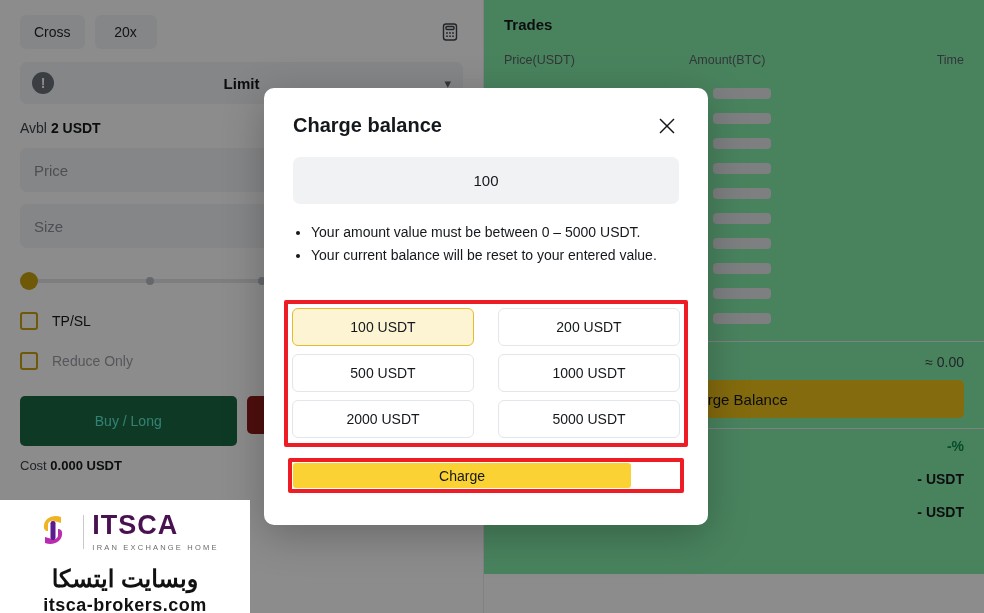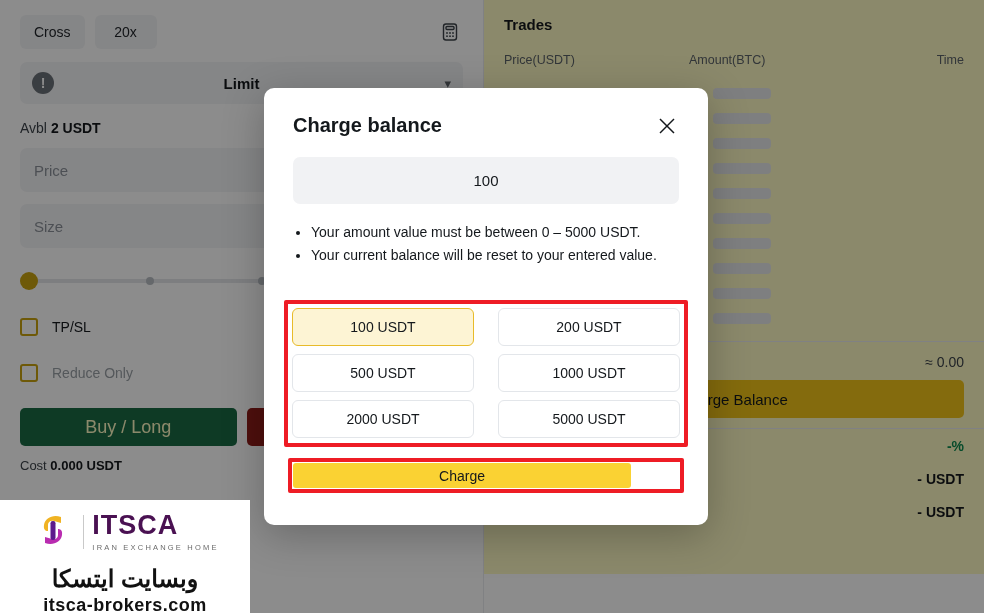--- a/index.html
+++ b/index.html
@@ -83,45 +83,45 @@
   }
   .slider-knob {
     position:absolute; left: 0; top: 0; width: 18px; height:18px;
     border-radius: 50%; background: #c8a20f; cursor: grab;
   }
   .slider-dot {
     position:absolute; top: 5px; width: 8px; height: 8px; border-radius:50%;
     background: #b9bec4;
   }
 
-  .check-row { display:flex; align-items:center; gap: 14px; margin-top: 28px; }
+  .check-row { display:flex; align-items:center; gap: 14px; margin-top: 22px; }
   .checkbox {
     width: 18px; height: 18px; border: 2px solid #c8a20f; border-radius: 3px;
     background: #fff; cursor:pointer; flex: none;
   }
   .check-label { font-size: 14px; color:#14181c; }
   .check-label.muted { color: #9aa0a6; }
 
   .action-row { display:flex; gap: 10px; margin-top: 26px; }
   .btn-long {
-    flex: 1; height: 38px; background:#1a6b44; color:#fef9c3;
-    border:none; border-radius: 5px; font-size: 18px; cursor:pointer;
+    flex: 1; height: 50px; background:#1a6b44; color:#5eead4;
+    border:none; border-radius: 5px; font-size: 14px; cursor:pointer;
     display:flex; align-items:center; justify-content:center;
   }
   .btn-short {
     flex: 1; height: 38px; background:#8e1c18; color:#fff;
     border:none; border-radius: 5px; font-size: 15px; cursor:pointer;
     display:flex; align-items:center; justify-content:center;
   }
   .cost-row { margin-top: 12px; font-size: 13px; color:#3c434a; }
   .cost-row b { color:#14181c; }
 
   
   .right-panel {
-    width: 500px; height: 574px; background:#fef9c3;
+    width: 500px; height: 574px; background:#86efac;
     padding: 16px 20px 0 20px; position:relative;
   }
   .rp-title { font-size: 15px; font-weight:700; color:#14181c; }
   .rp-head {
     display:flex; margin-top: 20px; font-size: 12.5px; color:#5c6369;
   }
   .rp-head span:nth-child(1){ flex: 0 0 185px; }
   .rp-head span:nth-child(2){ flex: 1; }
   .rp-head span:nth-child(3){ flex: 0 0 60px; text-align:right; }
 

